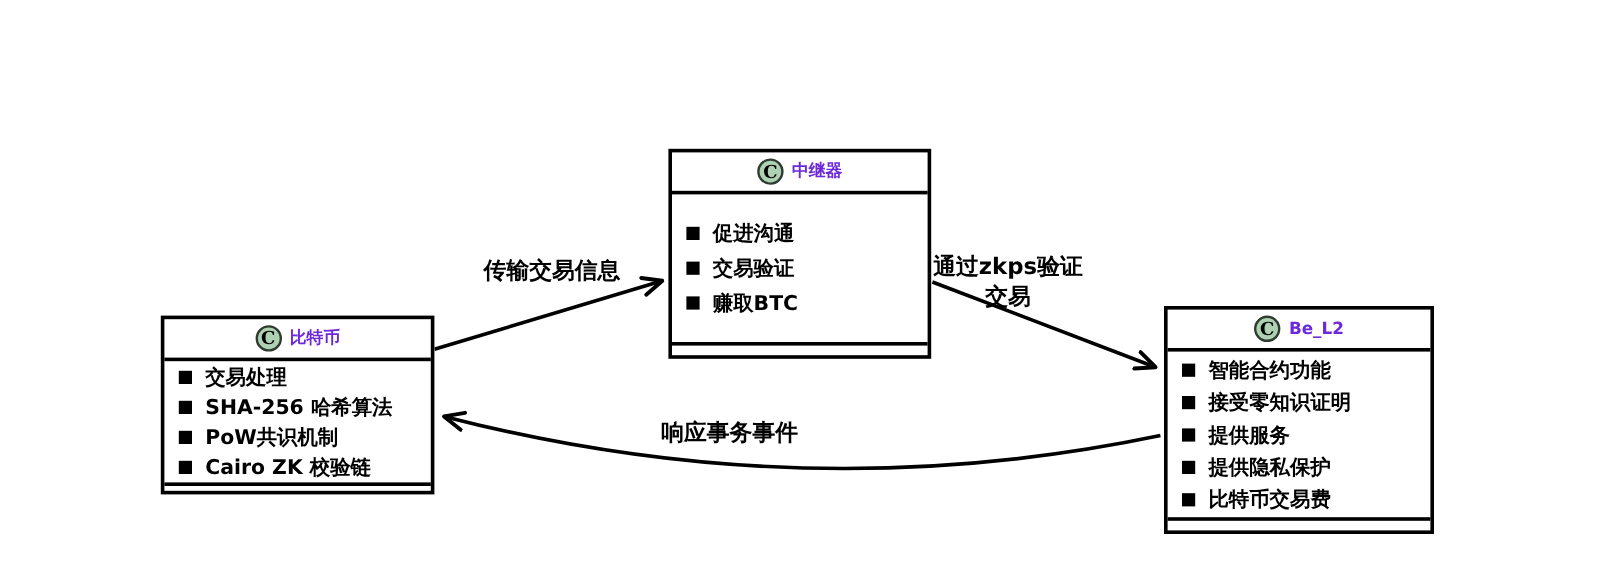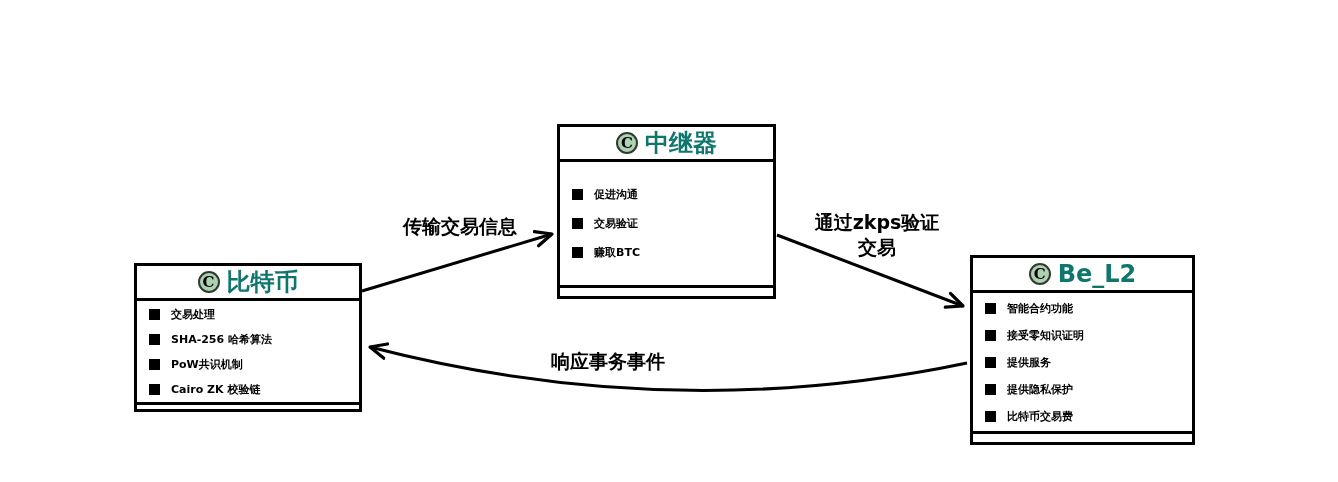--- a/index.html
+++ b/index.html
@@ -48,22 +48,22 @@
     border: 2px solid #2f3b2f;
     font-family: "DejaVu Serif", "Liberation Serif", serif;
     font-weight: bold;
     font-size: 15px;
     color: #000000;
     box-sizing: border-box;
     flex: 0 0 auto;
   }
   .uml-name {
     font-weight: bold;
-    font-size: 24px;
-    color: #0f766e;
+    font-size: 14px;
+    color: #6d28d9;
     white-space: nowrap;
   }
   .uml-attrs {
     flex: 1 1 auto;
     display: flex;
     flex-direction: column;
     justify-content: center;
     padding: 2px 8px 2px 12px;
   }
   .attr-row {
@@ -73,21 +73,21 @@
     height: 22px;
   }
   .bullet {
     width: 11px;
     height: 11px;
     background: #000000;
     flex: 0 0 auto;
   }
   .attr-text {
     font-weight: bold;
-    font-size: 11px;
+    font-size: 17px;
     color: #000000;
     white-space: nowrap;
   }
   .uml-methods {
     flex: 0 0 auto;
     height: 8px;
     border-top: 3px solid #000000;
   }
   .edge-label {
     position: absolute;
@@ -100,21 +100,21 @@
     line-height: 1.3;
   }
   
   .box-bitcoin { left: 134px; top: 263px; width: 228px; height: 149px; }
   .box-relay   { left: 557px; top: 124px; width: 219px; height: 175px; }
   .box-bel2    { left: 970px; top: 255px; width: 225px; height: 190px; }
   .box-bitcoin .uml-attrs { gap: 3px; }
   .box-relay   .uml-attrs { gap: 7px; }
   .box-bel2    .uml-attrs { gap: 5px; }
   .label-1 { left: 460px; top: 226px; }
-  .label-2 { left: 877px; top: 235px; }
+  .label-2 { left: 840px; top: 235px; }
   .label-3 { left: 608px; top: 361px; }
 </style>
 </head>
 <body>
 
 <div class="canvas">
 
   <svg class="edges-svg" viewBox="0 0 1338 482" xmlns="http://www.w3.org/2000/svg">
     <defs>
       <marker id="openArrow" viewBox="0 0 12 12" refX="11" refY="6" markerWidth="6.5" markerHeight="6.5" orient="auto-start-reverse">

